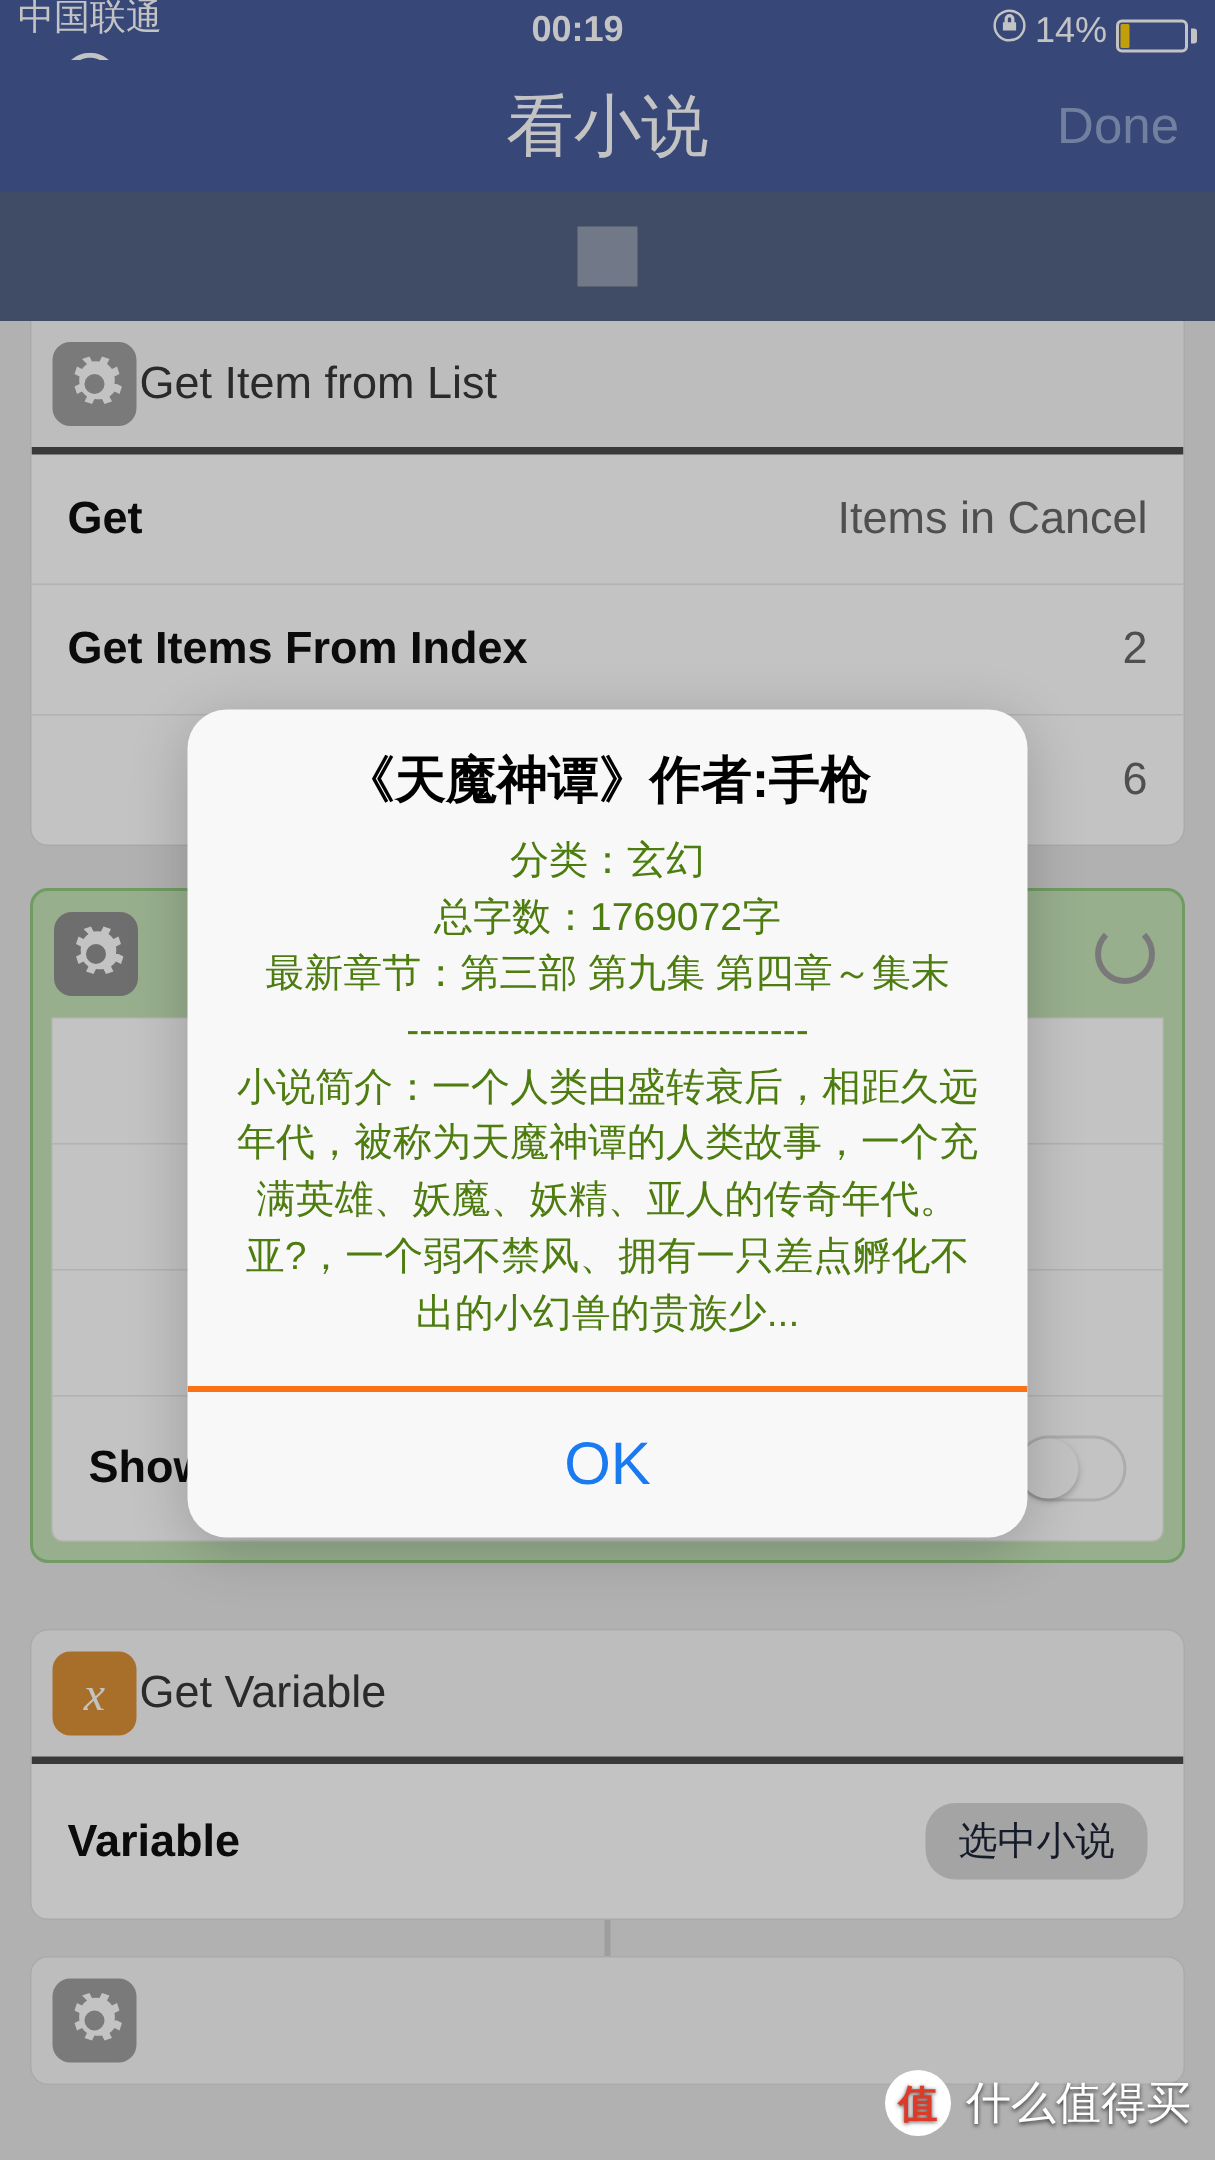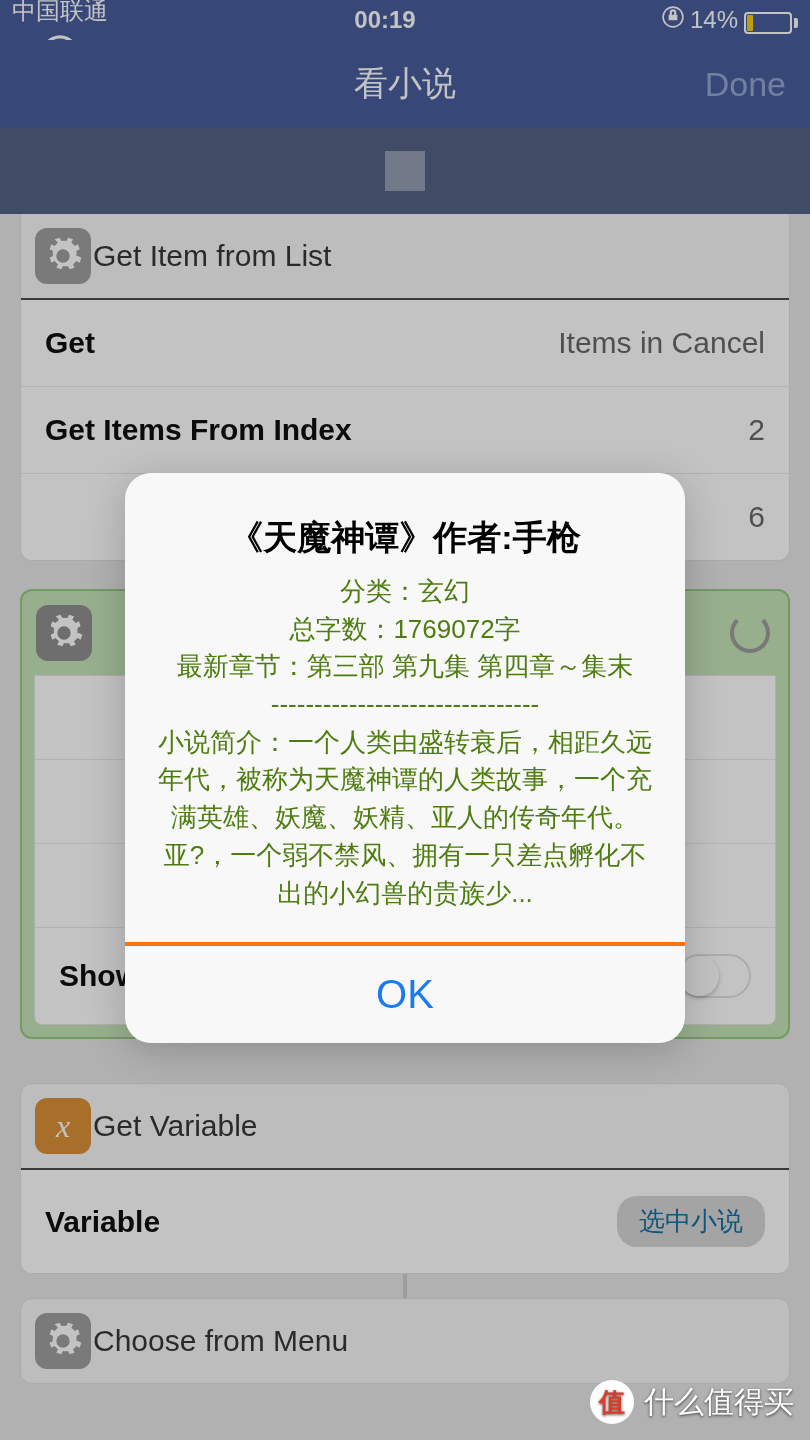--- a/index.html
+++ b/index.html
@@ -12,66 +12,66 @@
 .dot { width: 10px; height: 10px; border-radius: 50%; border: 1.5px solid #fff; }
 .dot.filled { background: #fff; }
 .status-right { display: flex; align-items: flex-end; gap: 6px; }
 .battery { display: inline-flex; align-items: center; }
 .battery-body { width: 48px; height: 22px; border: 2px solid #fff; border-radius: 4px; position: relative; }
 .battery-fill { position: absolute; left: 1px; top: 1px; bottom: 1px; width: 14%; background: #ffcc00; border-radius: 1px; }
 .battery-tip { width: 4px; height: 10px; background: #fff; margin-left: 2px; border-radius: 0 2px 2px 0; }
 
 
 .nav-header { height: 88px; background: #3c5498; display: flex; align-items: center; justify-content: center; position: relative; }
-.nav-title { color: #fff; font-size: 34px; font-weight: 400; }
+.nav-title { color: #fff; font-size: 45px; font-weight: 400; }
 .nav-done { position: absolute; right: 24px; color: #8fa2cf; font-size: 34px; }
 
 
 .sub-header { height: 86px; background: #4a5a7d; display: flex; align-items: center; justify-content: center; }
 .sub-square { width: 40px; height: 40px; background: #8e99ae; }
 
 
 .content { padding: 0 20px; }
 
 
 .card { background: #f7f7f7; border: 1px solid #ddd; border-radius: 12px; margin-top: 22px; overflow: hidden; }
 .card.partial-top { margin-top: 0; border-top-left-radius: 0; border-top-right-radius: 0; border-top: none; padding-top: 0; }
 .card-header { display: flex; align-items: center; gap: 2px; padding: 14px 18px 14px 14px; }
 .card-title { font-size: 30px; color: #2c2c2c; font-weight: 400; }
 .card-icon { width: 56px; height: 56px; border-radius: 12px; display: flex; align-items: center; justify-content: center; flex-shrink: 0; }
 .icon-gear { background: #9a9a9a; }
 .icon-var { background: #d88b2a; color: #fff; font-size: 32px; font-style: italic; font-family: Georgia, serif; }
 
 
-.inner { background: #fff; border-top: 2px solid #404040; }
+.inner { background: #fff; border-top: 5px solid #404040; }
 .row { display: flex; justify-content: space-between; align-items: center; padding: 26px 24px; border-bottom: 1px solid #e8e8e8; font-size: 30px; }
 .row:last-child { border-bottom: none; }
 .row-label { color: #000; font-weight: 600; }
 .row-value { color: #5f5f5f; }
 
 
 .card.green { background: #c4e3b6; border: 2px solid #8cc97a; }
 .spinner { width: 40px; height: 40px; border: 4px solid #999; border-top-color: transparent; border-radius: 50%; margin-left: auto; }
 
 
 .toggle { width: 74px; height: 44px; background: #fff; border: 2px solid #e0e0e0; border-radius: 22px; position: relative; }
 .toggle-knob { width: 40px; height: 40px; background: #fff; border-radius: 50%; box-shadow: 0 2px 4px rgba(0,0,0,0.25); position: absolute; left: 0; top: 0; }
 
 
-.pill { background: #d4d4d4; color: #0369a1; padding: 8px 22px; border-radius: 20px; font-size: 26px; }
+.pill { background: #d4d4d4; color: #0f172a; padding: 8px 22px; border-radius: 20px; font-size: 26px; }
 
 
 .connector { width: 4px; height: 24px; background: #ccc; margin: 0 auto; }
 
 
 .overlay { position: absolute; inset: 0; background: rgba(40,40,40,0.28); }
 
 
 .alert { position: absolute; left: 50%; top: 473px; transform: translateX(-50%); width: 560px; background: #f8f8f8; border-radius: 26px; overflow: hidden; box-shadow: 0 8px 40px rgba(0,0,0,0.2); }
-.alert-body { padding: 42px 28px 30px; text-align: center; }
+.alert-body { padding: 24px 28px 30px; text-align: center; }
 .alert-title { font-size: 34px; font-weight: 600; color: #000; margin-bottom: 12px; }
 .alert-text { font-size: 26px; color: #4d7c0f; line-height: 1.45; }
 .alert-button { border-top: 4px solid #f97316; text-align: center; padding: 26px 0; color: #1a7af0; font-size: 40px; }
 
 
 .watermark { position: absolute; bottom: 16px; right: 16px; display: flex; align-items: center; gap: 10px; color: #fff; font-size: 30px; font-weight: 500; text-shadow: 0 1px 3px rgba(0,0,0,0.7); }
 .wm-badge { width: 44px; height: 44px; border-radius: 50%; background: #fff; color: #dd3b2a; display: flex; align-items: center; justify-content: center; font-size: 26px; font-weight: 700; }
 
 
 .gear-svg { width: 40px; height: 40px; }
@@ -186,21 +186,20 @@
 
   <div class="connector"></div>
 
   <div class="card" style="margin-top:0;">
     <div class="card-header">
       <div class="card-icon icon-gear">
         <svg class="gear-svg" viewBox="0 0 24 24" fill="#fff">
             <path d="M12 8a4 4 0 100 8 4 4 0 000-8zm9 4l2 1-1 3-2-1a8 8 0 01-2 2l1 2-3 1-1-2a8 8 0 01-3 0l-1 2-3-1 1-2a8 8 0 01-2-2l-2 1-1-3 2-1a8 8 0 010-3l-2-1 1-3 2 1a8 8 0 012-2L7 2l3-1 1 2a8 8 0 013 0l1-2 3 1-1 2a8 8 0 012 2l2-1 1 3-2 1a8 8 0 010 3z"></path>
           </svg>
       </div>
-      <div class="card-title">Choose from Menu</div>
     </div>
   </div>
 
 </div>
 
 <div class="overlay"></div>
 
 <div class="alert">
   <div class="alert-body">
     <div class="alert-title">《天魔神谭》作者:手枪</div>

